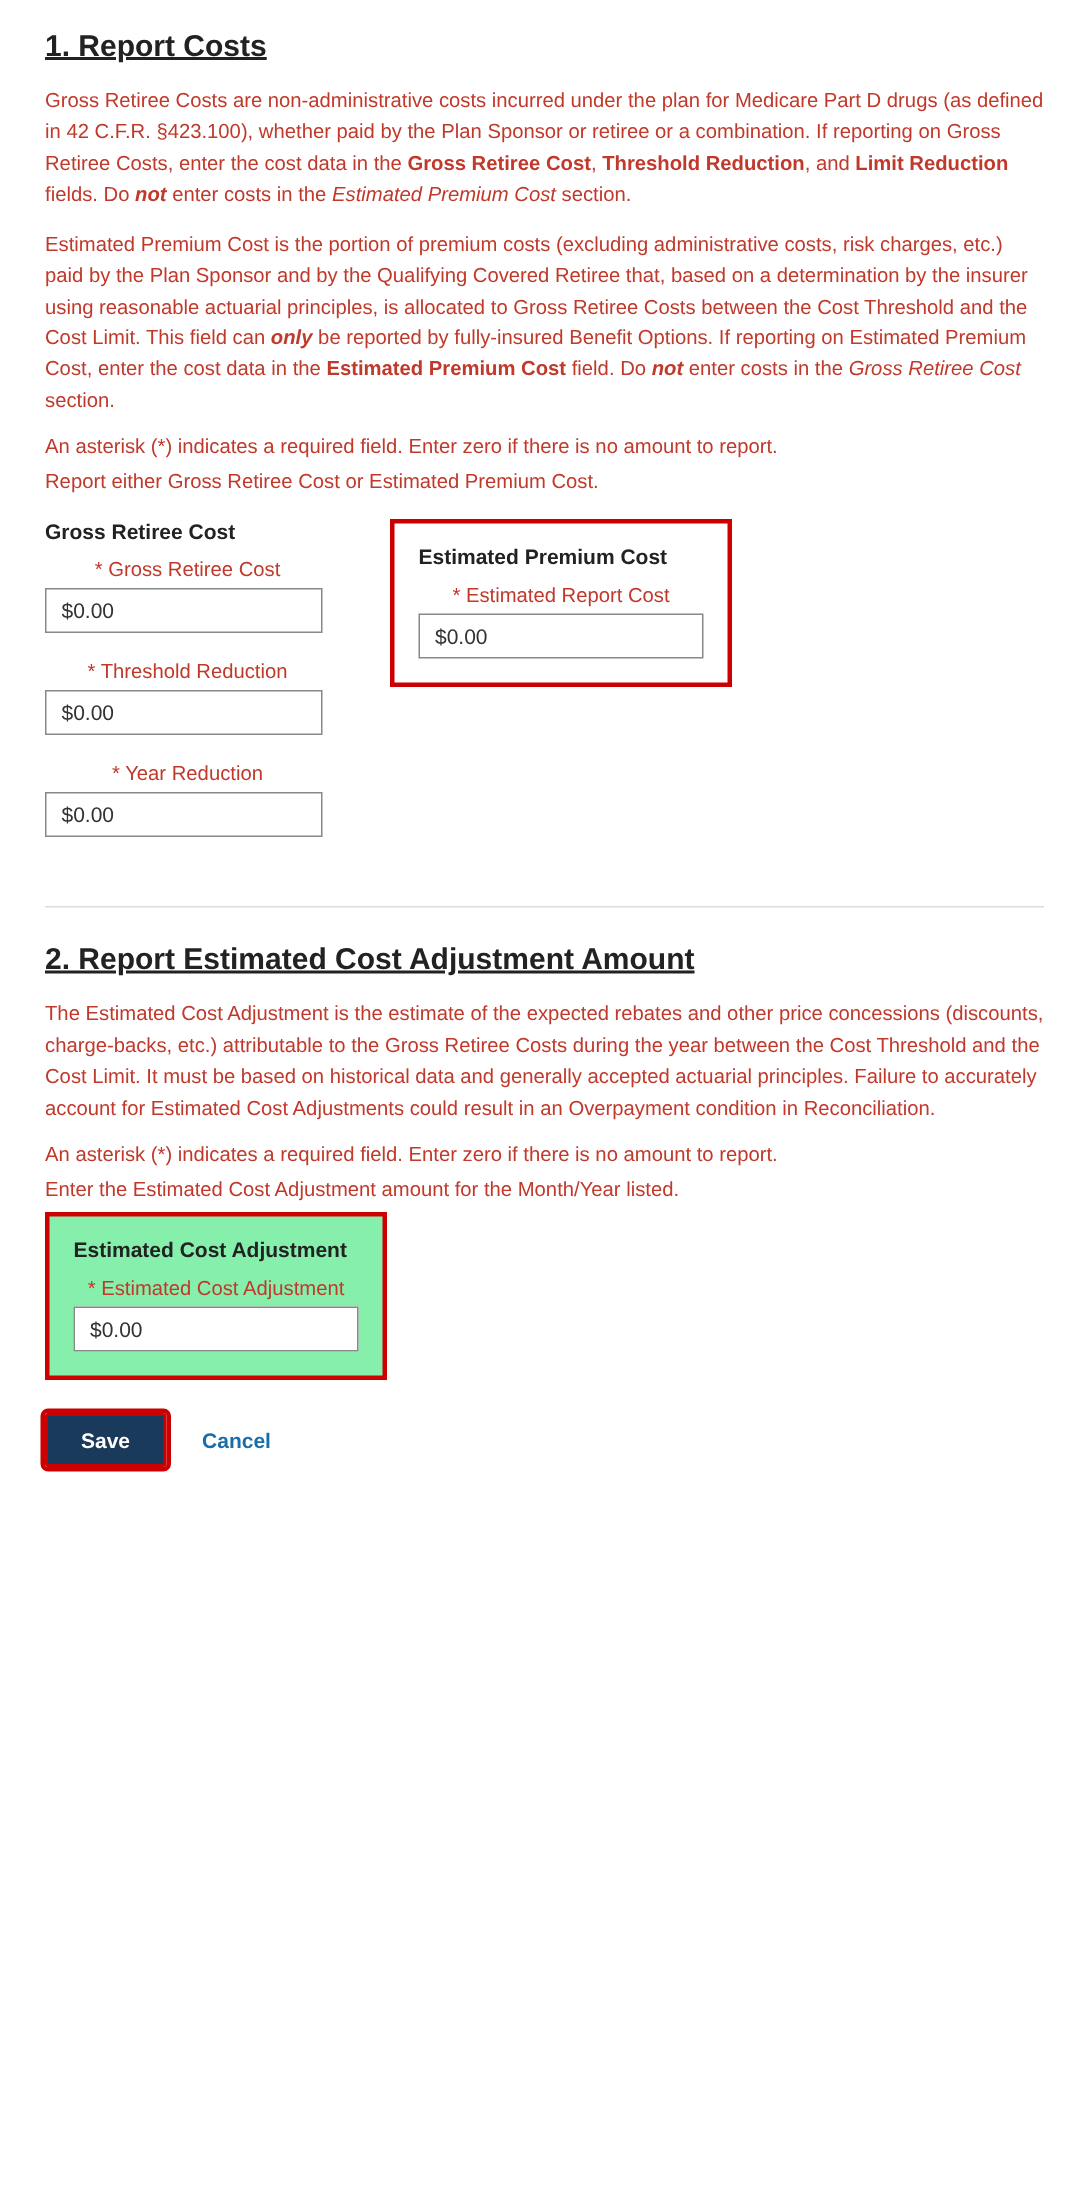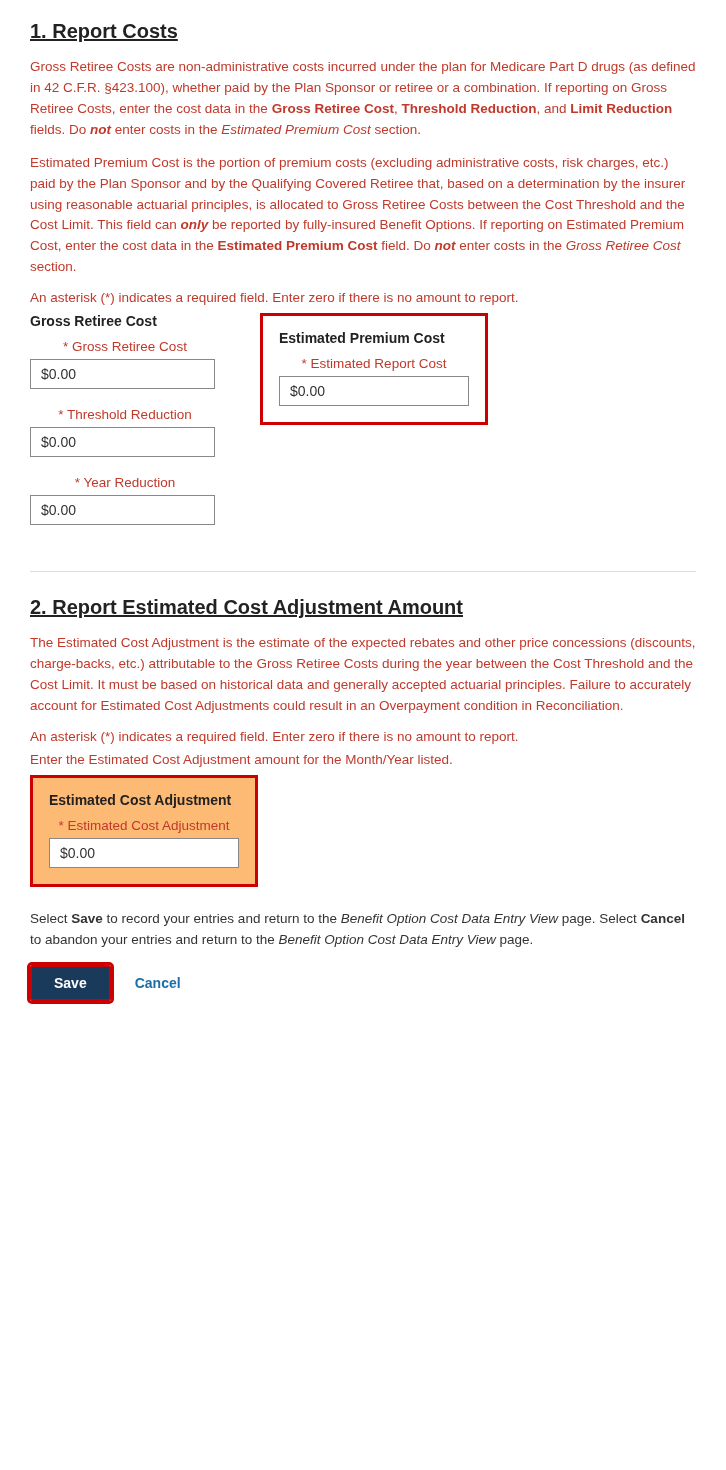--- a/index.html
+++ b/index.html
@@ -89,21 +89,21 @@
     }
     .section-2-desc {
       color: #c0392b;
       font-size: 13.5px;
       line-height: 1.55;
       margin-bottom: 12px;
     }
     .est-cost-box {
       border: 3px solid #cc0000;
       padding: 14px 16px 16px 16px;
-      background: #fdba74;
+      background: #86efac;
       display: inline-block;
       min-width: 220px;
       margin-bottom: 22px;
     }
     .footer-text {
       font-size: 13.5px;
       color: #333;
       line-height: 1.55;
       margin-bottom: 14px;
     }
@@ -168,20 +168,21 @@
 
   <p class="desc-block">
     Gross Retiree Costs are non-administrative costs incurred under the plan for Medicare Part D drugs (as defined in 42 C.F.R. §423.100), whether paid by the Plan Sponsor or retiree or a combination. If reporting on Gross Retiree Costs, enter the cost data in the <span class="inline-bold">Gross Retiree Cost</span>, <span class="inline-bold">Threshold Reduction</span>, and <span class="inline-bold">Limit Reduction</span> fields. Do <span class="inline-bold-italic">not</span> enter costs in the <span class="inline-italic">Estimated Premium Cost</span> section.
   </p>
 
   <p class="desc-block">
     Estimated Premium Cost is the portion of premium costs (excluding administrative costs, risk charges, etc.) paid by the Plan Sponsor and by the Qualifying Covered Retiree that, based on a determination by the insurer using reasonable actuarial principles, is allocated to Gross Retiree Costs between the Cost Threshold and the Cost Limit. This field can <span class="inline-bold-italic">only</span> be reported by fully-insured Benefit Options. If reporting on Estimated Premium Cost, enter the cost data in the <span class="inline-bold">Estimated Premium Cost</span> field. Do <span class="inline-bold-italic">not</span> enter costs in the <span class="inline-italic">Gross Retiree Cost</span> section.
   </p>
 
   <p class="asterisk-note">An asterisk (*) indicates a required field. Enter zero if there is no amount to report.</p>
+  <p class="report-either">Report either Gross Retiree Cost or Estimated Premium Cost.</p>
 
   <div class="cost-columns">
 
     <div class="cost-col gross-section">
       <div class="cost-section-title">Gross Retiree Cost</div>
 
       <div class="field-group">
         <div class="field-label">* Gross Retiree Cost</div>
         <input class="input-field" type="text" value="$0.00" style="">
       </div>
@@ -221,23 +222,19 @@
   <p class="asterisk-note">Enter the Estimated Cost Adjustment amount for the Month/Year listed.</p>
 
   
   <div class="est-cost-box">
     <div class="cost-section-title">Estimated Cost Adjustment</div>
     <div class="field-label">* Estimated Cost Adjustment</div>
     <input class="input-field-wide" type="text" value="$0.00" style="">
   </div>
 
   
-  <p class="footer-text">
-    Select <b>Save</b> to record your entries and return to the <em>Benefit Option Cost Data Entry View</em> page.
-    Select <b>Cancel</b> to abandon your entries and return to the <em>Benefit Option Cost Data Entry View</em> page.
-  </p>
 
   
   <div class="btn-row">
     <button class="btn-save">Save</button>
     <button class="btn-cancel">Cancel</button>
   </div>
 </div>
 
 </body></html>

